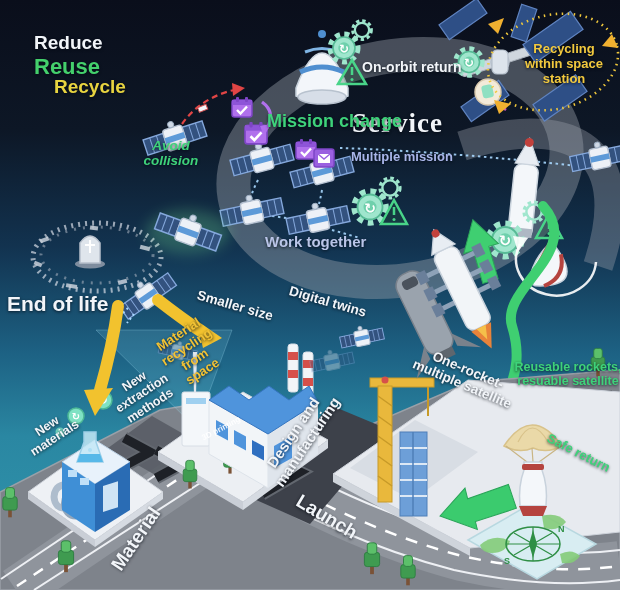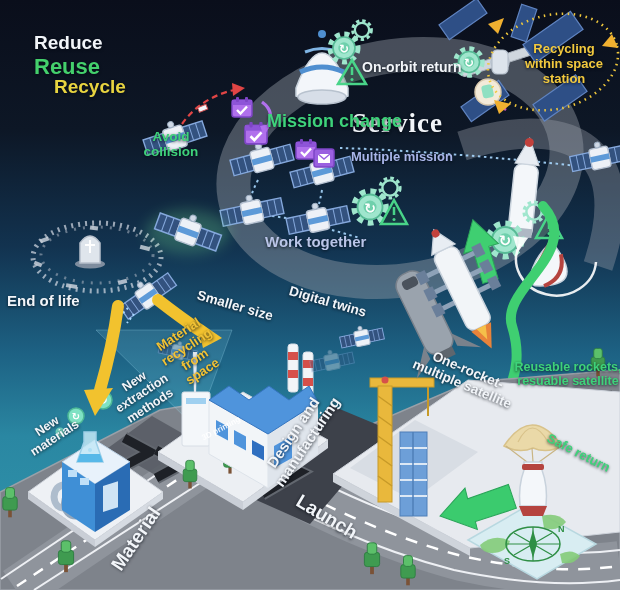--- a/index.html
+++ b/index.html
@@ -401,25 +401,25 @@
 <div class="lbl" style="left:352px;top:108px;font-size:27px;letter-spacing:1px;font-family:Liberation Serif, serif;">Service</div>
 
 <div class="lbl" style="left:362px;top:60px;font-size:14px;">On-orbit return</div>
 
 <div class="lbl ctr" style="left:508px;top:42px;width:112px;font-size:13px;color:#f2c93e;">Recycling
 within space
 station</div>
 
 <div class="lbl" style="left:267px;top:111px;font-size:18px;color:#3ed27a;">Mission change</div>
 <div class="lbl" style="left:351px;top:150px;font-size:13px;color:#aab6ea;">Multiple mission</div>
-<div class="lbl ctr" style="left:128px;top:129px;width:86px;font-size:13.5px;color:#3ed27a;">Avoid
+<div class="lbl ctr" style="left:128px;top:138px;width:86px;font-size:13.5px;color:#3ed27a;font-style:italic;">Avoid
 collision</div>
 <div class="lbl" style="left:265px;top:233px;font-size:15px;color:#bac5e8;">Work together</div>
 
-<div class="lbl" style="left:7px;top:292px;font-size:15px;">End of life</div>
+<div class="lbl" style="left:7px;top:292px;font-size:21px;">End of life</div>
 <div class="lbl ctr" style="left:148px;top:324px;width:86px;font-size:13px;color:#f2c234;transform:rotate(-33deg);">Material
 recycling
 from
 space</div>
 
 <div class="lbl ctr" style="left:96px;top:372px;width:92px;font-size:12.5px;transform:rotate(-33deg);">New
 extraction
 methods</div>
 <div class="lbl ctr" style="left:12px;top:418px;width:78px;font-size:12.5px;transform:rotate(-33deg);">New
 materials</div>

